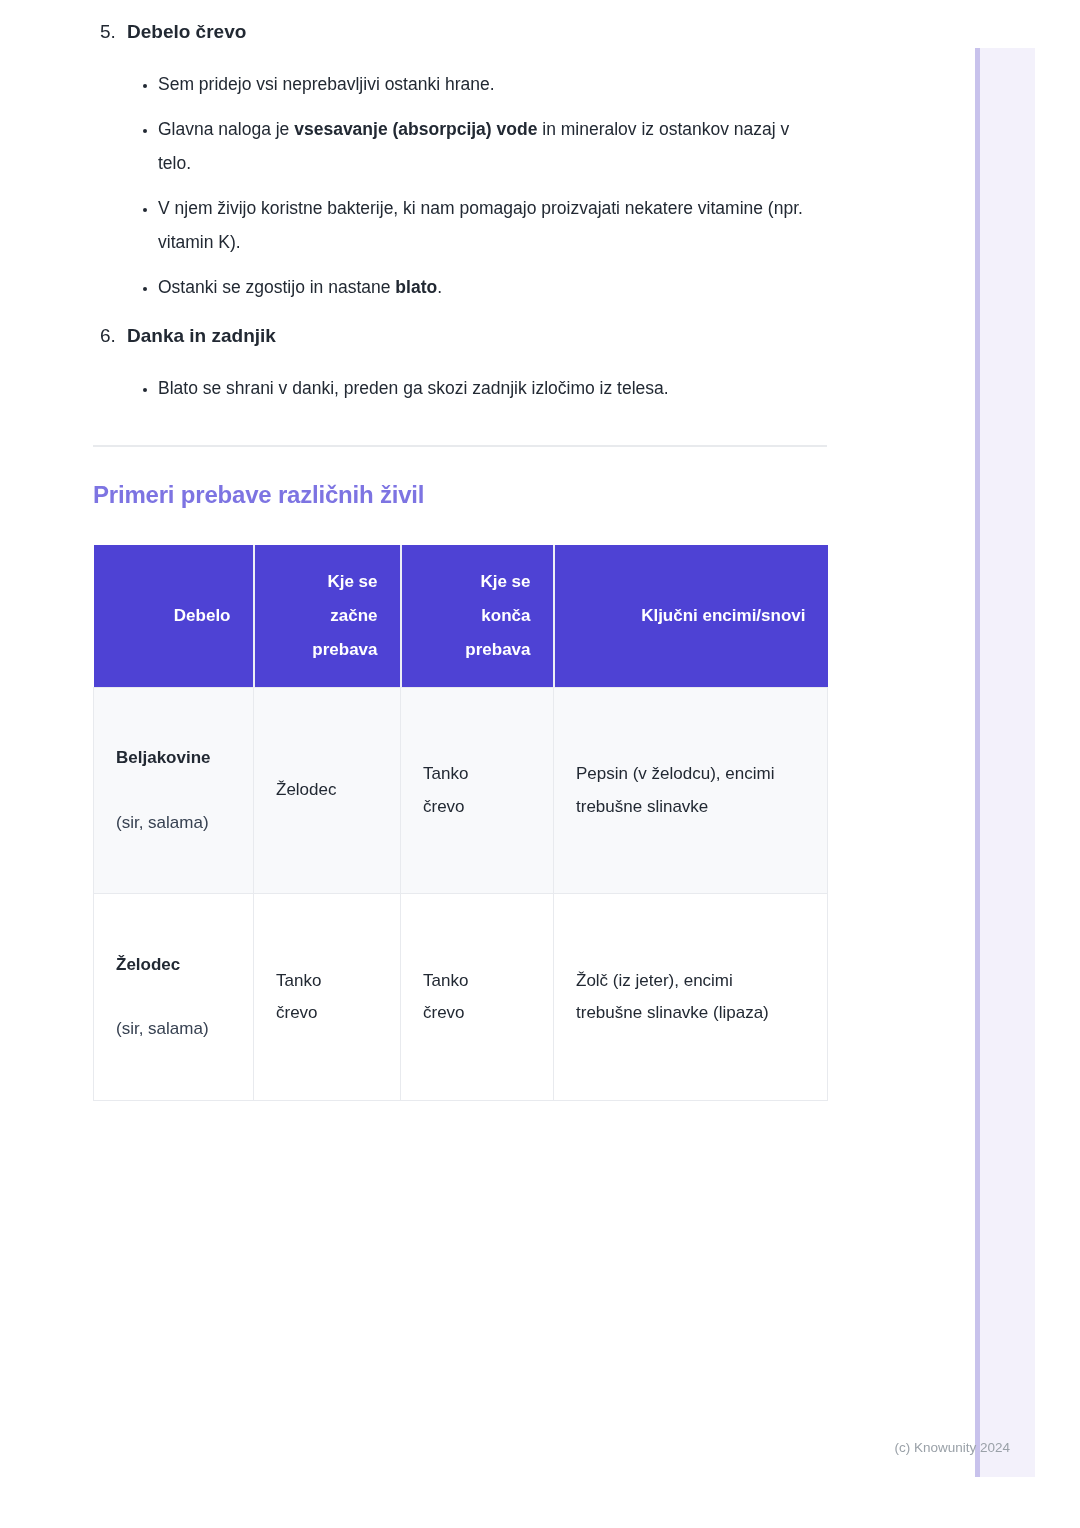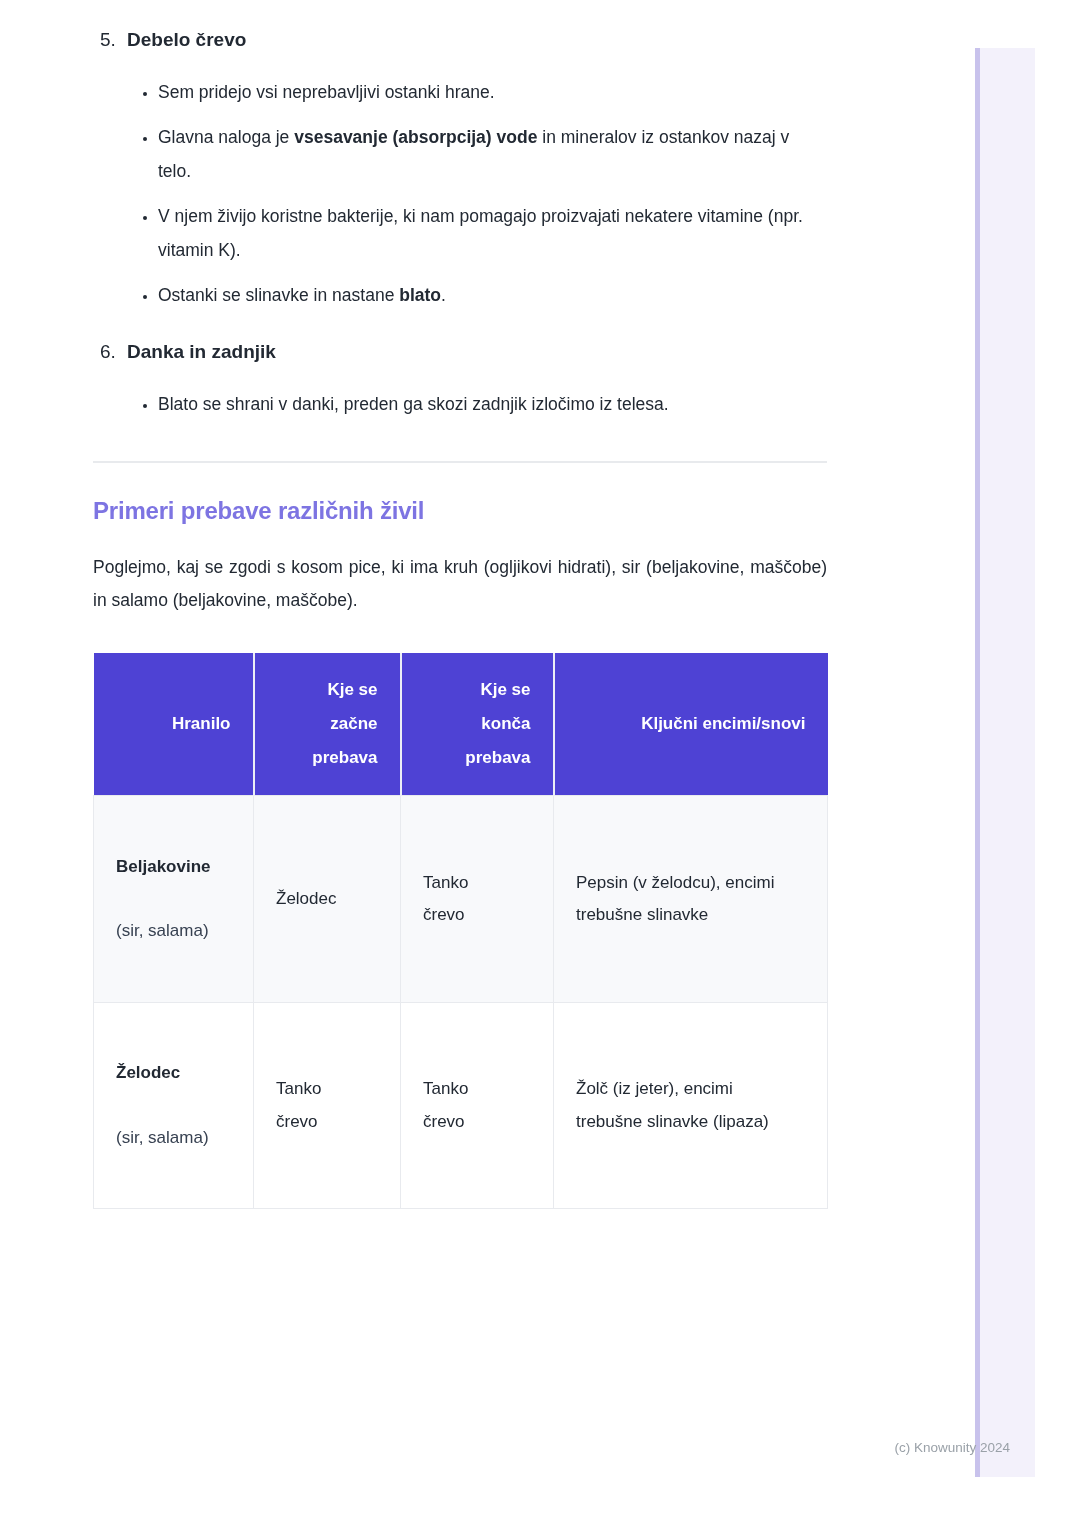--- a/index.html
+++ b/index.html
@@ -33,21 +33,21 @@
     width: 734px;
     z-index: 1;
   }
   .cont-line {
     margin: 0;
     padding-top: 52px;
     padding-left: 63px;
     line-height: 1.9;
   }
   .num-item {
-    margin-top: 26px;
+    margin-top: 18px;
     padding-left: 34px;
     font-size: 19px;
     line-height: 1.5;
   }
   .num-item .item-num {
     display: inline-block;
     width: 27px;
     margin-left: -27px;
     font-weight: 400;
   }
@@ -132,47 +132,46 @@
 
 
   <div class="num-item">
     <span class="item-num">5.</span><span class="item-title">Debelo črevo</span>
   </div>
 
   <ul class="bullets">
     <li><span>Sem pridejo vsi neprebavljivi ostanki hrane.</span><b></b><span></span></li>
     <li><span>Glavna naloga je </span><b>vsesavanje (absorpcija) vode</b><span> in mineralov iz ostankov nazaj v telo.</span></li>
     <li><span>V njem živijo koristne bakterije, ki nam pomagajo proizvajati nekatere vitamine (npr. vitamin K).</span><b></b><span></span></li>
-    <li><span>Ostanki se slinavke in nastane </span><b>blato</b><span>.</span></li>
+    <li><span>Ostanki se zgostijo in nastane </span><b>blato</b><span>.</span></li>
   </ul>
 
   <div class="num-item">
     <span class="item-num">6.</span><span class="item-title">Danka in zadnjik</span>
   </div>
 
   <ul class="bullets">
     <li><span>Blato se shrani v danki, preden ga skozi zadnjik izločimo iz telesa.</span><b></b><span></span></li>
   </ul>
 
   <hr class="divider">
 
   <h2 class="section-heading">Primeri prebave različnih živil</h2>
 
-  <p class="intro">Poglejmo, kaj se zgodi s kosom pice, ki ima kruh (ogljikovi hidrati), sir (beljakovine, maščobe) in salamo (beljakovine, maščobe).</p>
 
   <table class="info-table">
     <colgroup>
         <col class="c1">
         <col class="c2">
         <col class="c3">
         <col class="c4">
       </colgroup>
     <thead>
       <tr>
-        <th>Hranilo</th>
+        <th>Debelo</th>
         <th>Kje se
 začne
 prebava</th>
         <th>Kje se
 konča
 prebava</th>
         <th>Ključni encimi/snovi</th>
       </tr>
     </thead>
     <tbody>

